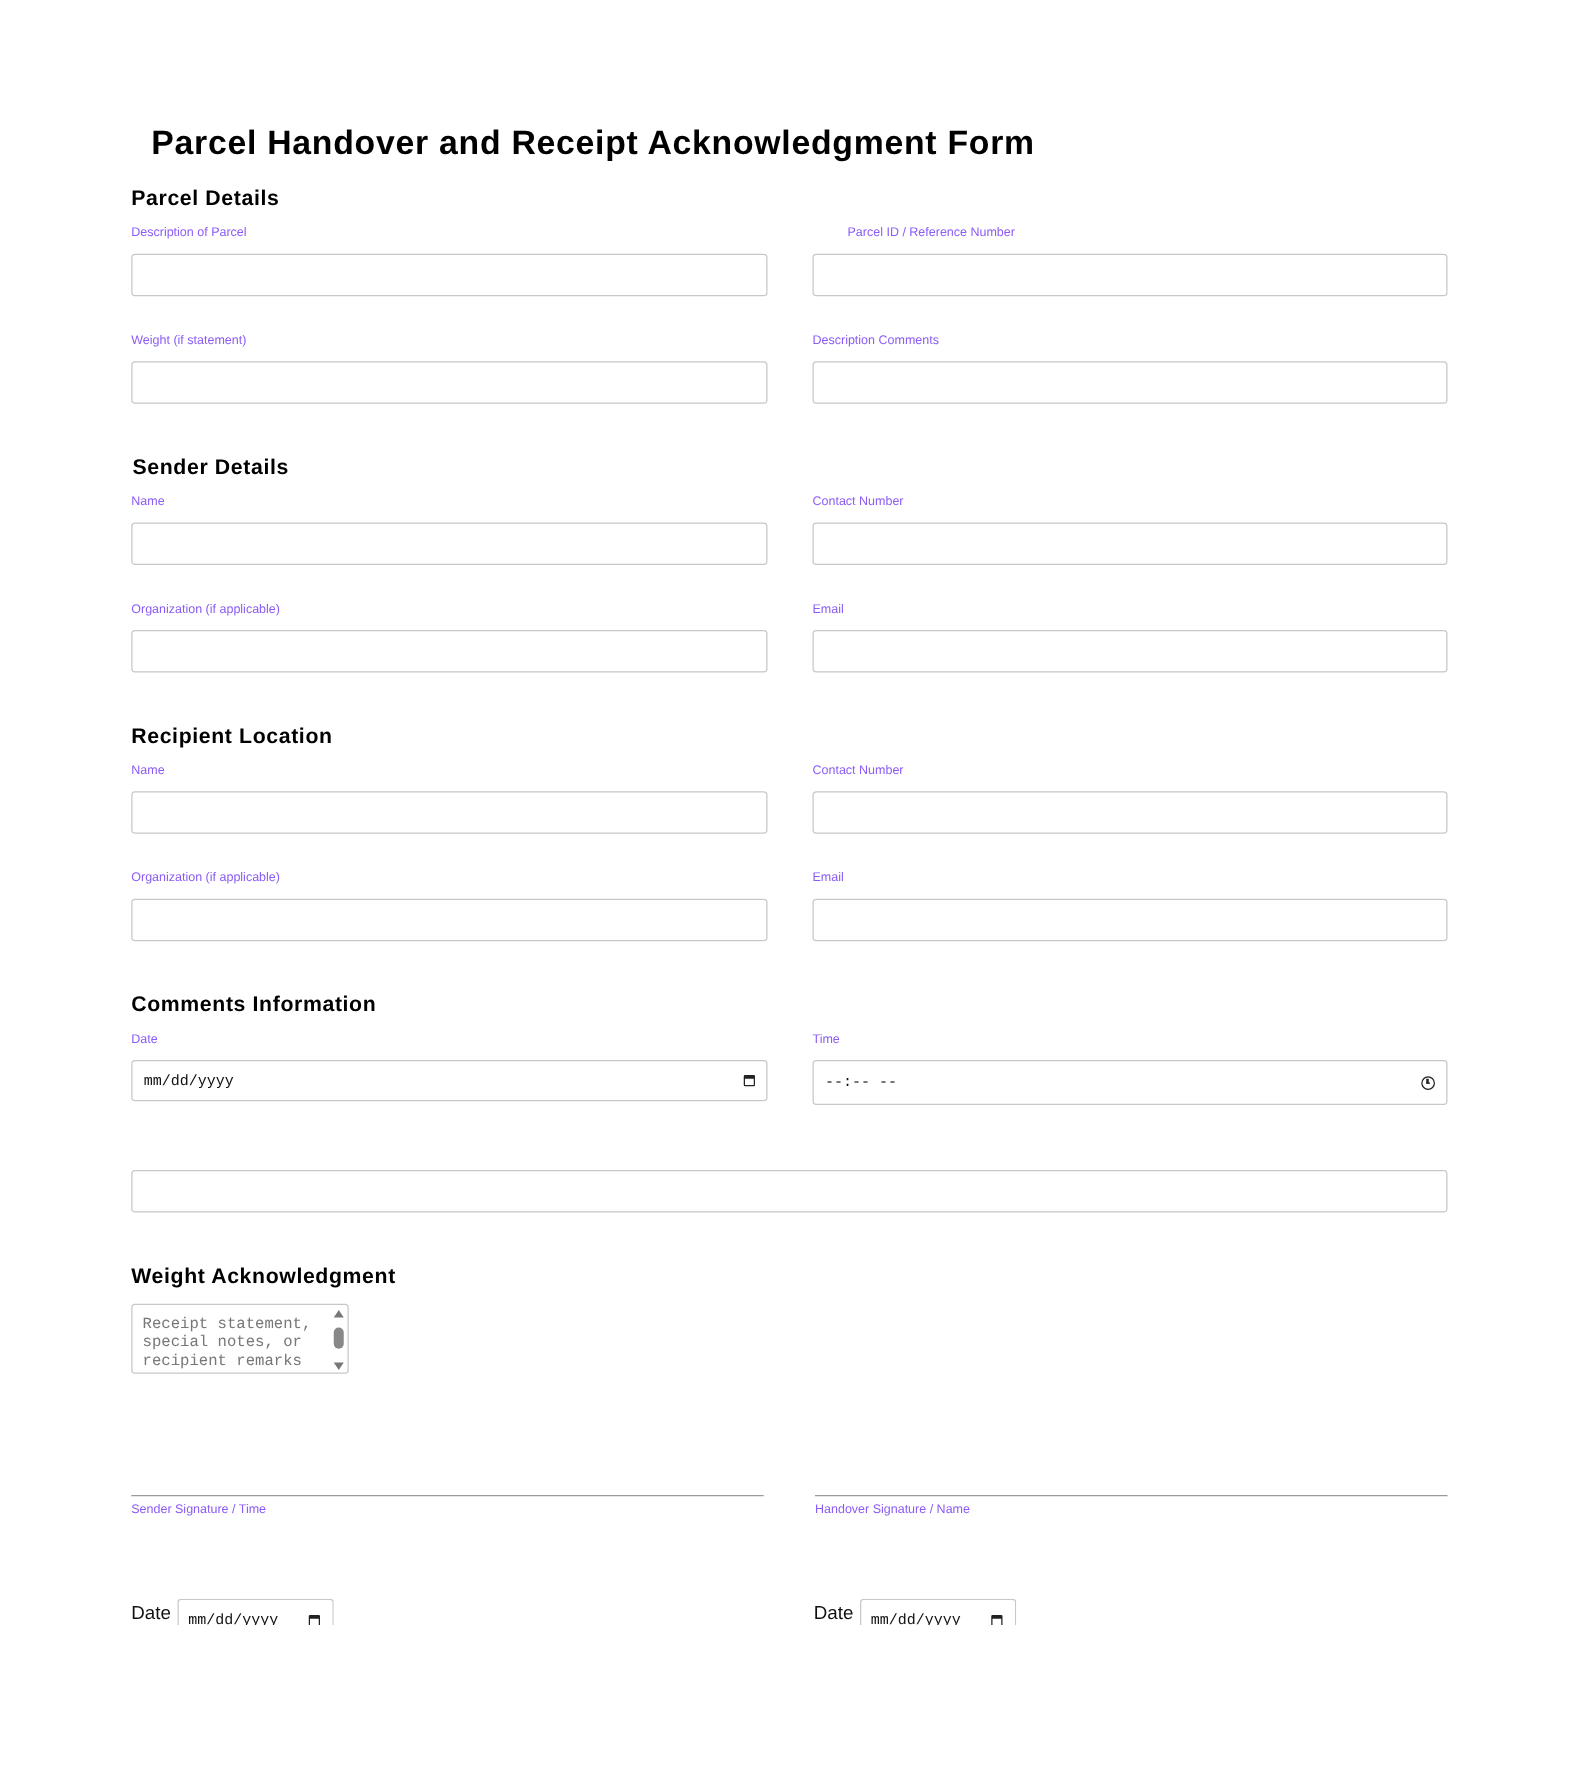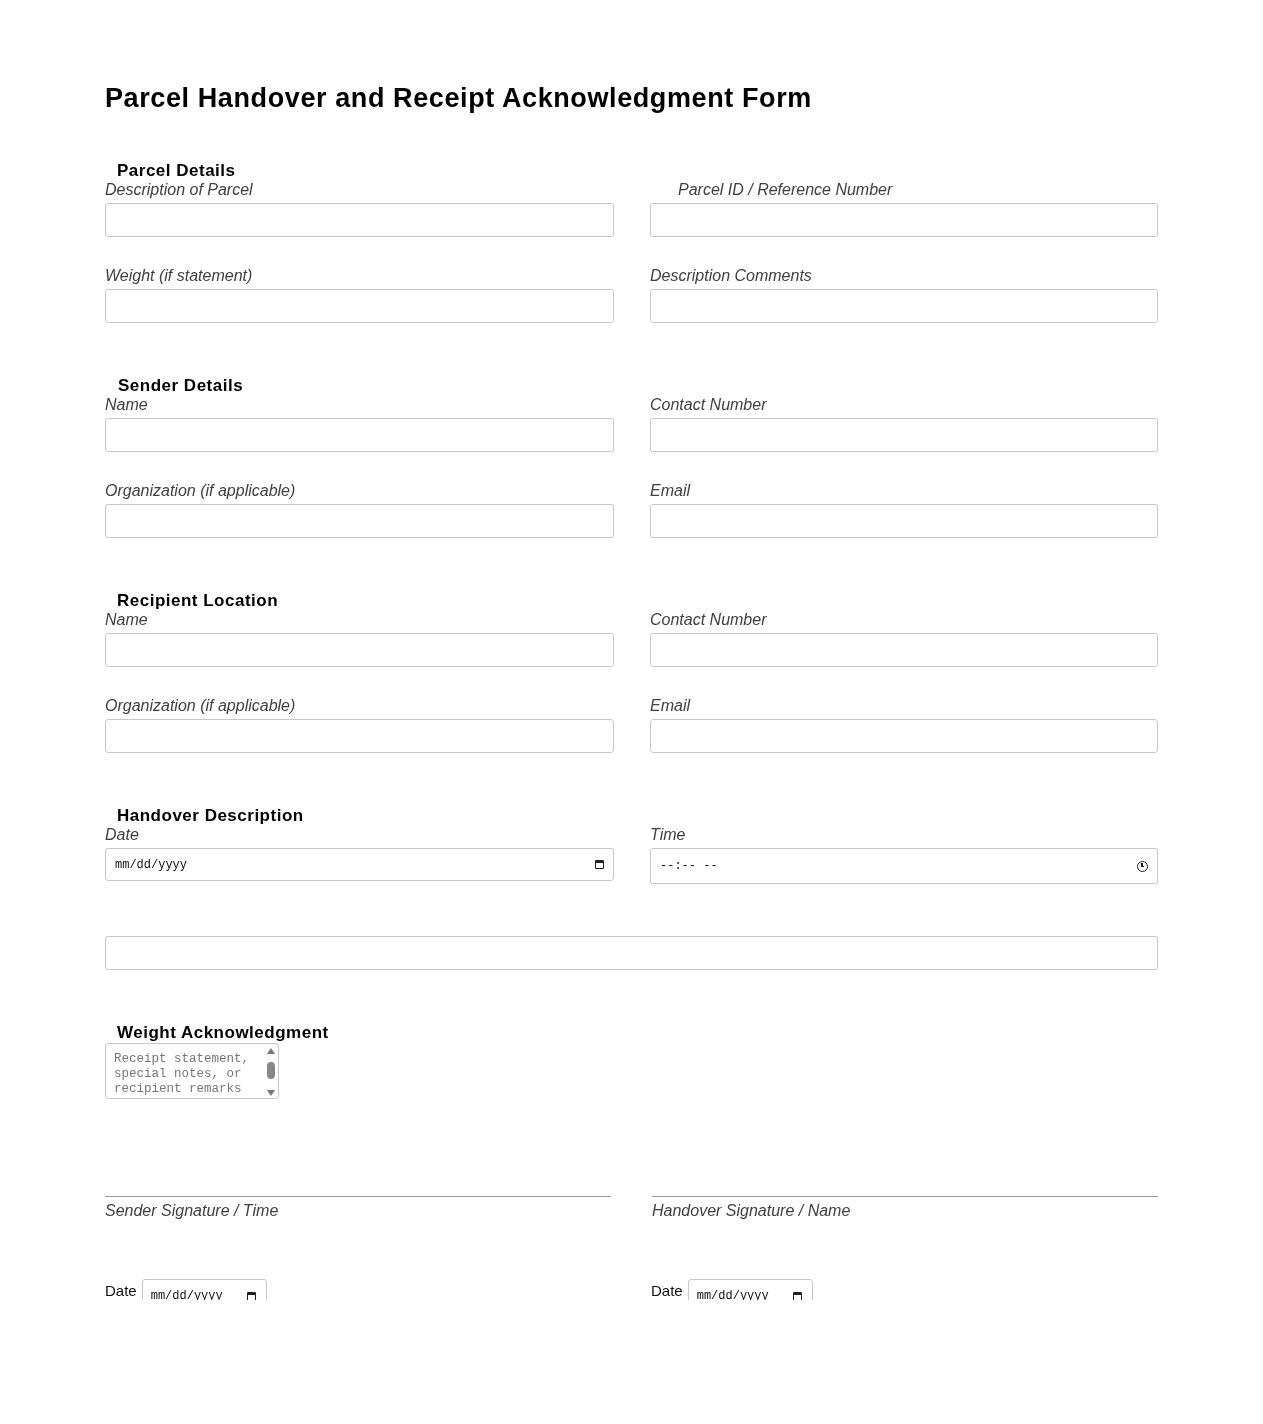--- a/index.html
+++ b/index.html
@@ -2,30 +2,30 @@
 <html><head>
 <meta charset="utf-8">
 <style>
   html, body { margin: 0; padding: 0; background: #ffffff; }
   body {
     width: 1263px; height: 1424px; position: relative; overflow: hidden;
     font-family: "Liberation Sans", sans-serif; color: #111;
   }
   .page { position: absolute; left: 105px; top: 0; width: 1053px; }
   h1 {
-    position: absolute; left: 0; top: 83px; margin: 0;
+    position: absolute; left: 0; top: 83px; margin: 16px;
     font-size: 27px; font-weight: bold; letter-spacing: 0.6px; color: #000;
     white-space: nowrap;
   }
   .section-title {
-    position: absolute; left: 0; margin: 12px;
+    position: absolute; left: 0; margin: 0;
     font-size: 17px; font-weight: bold; letter-spacing: 0.5px; color: #000;
   }
   .label {
-    position: absolute; font-size: 16px; color: #404040; white-space: nowrap; font-style: italic;
+    position: absolute; font-size: 10px; color: #8b5cf6; white-space: nowrap;
   }
   .input {
     position: absolute; box-sizing: border-box;
     height: 34px; border: 1px solid #c8c8c8; border-radius: 3px; background: #fff;
   }
   .col-l { left: 0; width: 509px; }
   .col-r { left: 545px; width: 508px; }
   .full { left: 0; width: 1053px; }
   .date-input, .time-input {
     display: flex; align-items: center; justify-content: space-between;
@@ -94,21 +94,21 @@
   <h2 class="section-title" style="top:579px">Recipient Location</h2>
   <span class="label" style="left:0;top:611px">Name</span>
   <div class="input col-l" style="top:633px"></div>
   <span class="label" style="left:545px;top:611px">Contact Number</span>
   <div class="input col-r" style="top:633px"></div>
   <span class="label" style="left:0;top:697px">Organization (if applicable)</span>
   <div class="input col-l" style="top:719px"></div>
   <span class="label" style="left:545px;top:697px">Email</span>
   <div class="input col-r" style="top:719px"></div>
 
-  <h2 class="section-title" style="top:794px">Handover Description</h2>
+  <h2 class="section-title" style="top:794px">Comments Information</h2>
   <span class="label" style="left:0;top:826px">Date</span>
   <div class="input col-l date-input" style="top:848px;height:33px">
     <span>mm/dd/yyyy</span>
     <span class="cal-icon"></span>
   </div>
   <span class="label" style="left:545px;top:826px">Time</span>
   <div class="input col-r time-input" style="top:848px;height:36px">
     <span style="white-space:pre">--:-- --</span>
     <span class="clock-icon"></span>
   </div>

